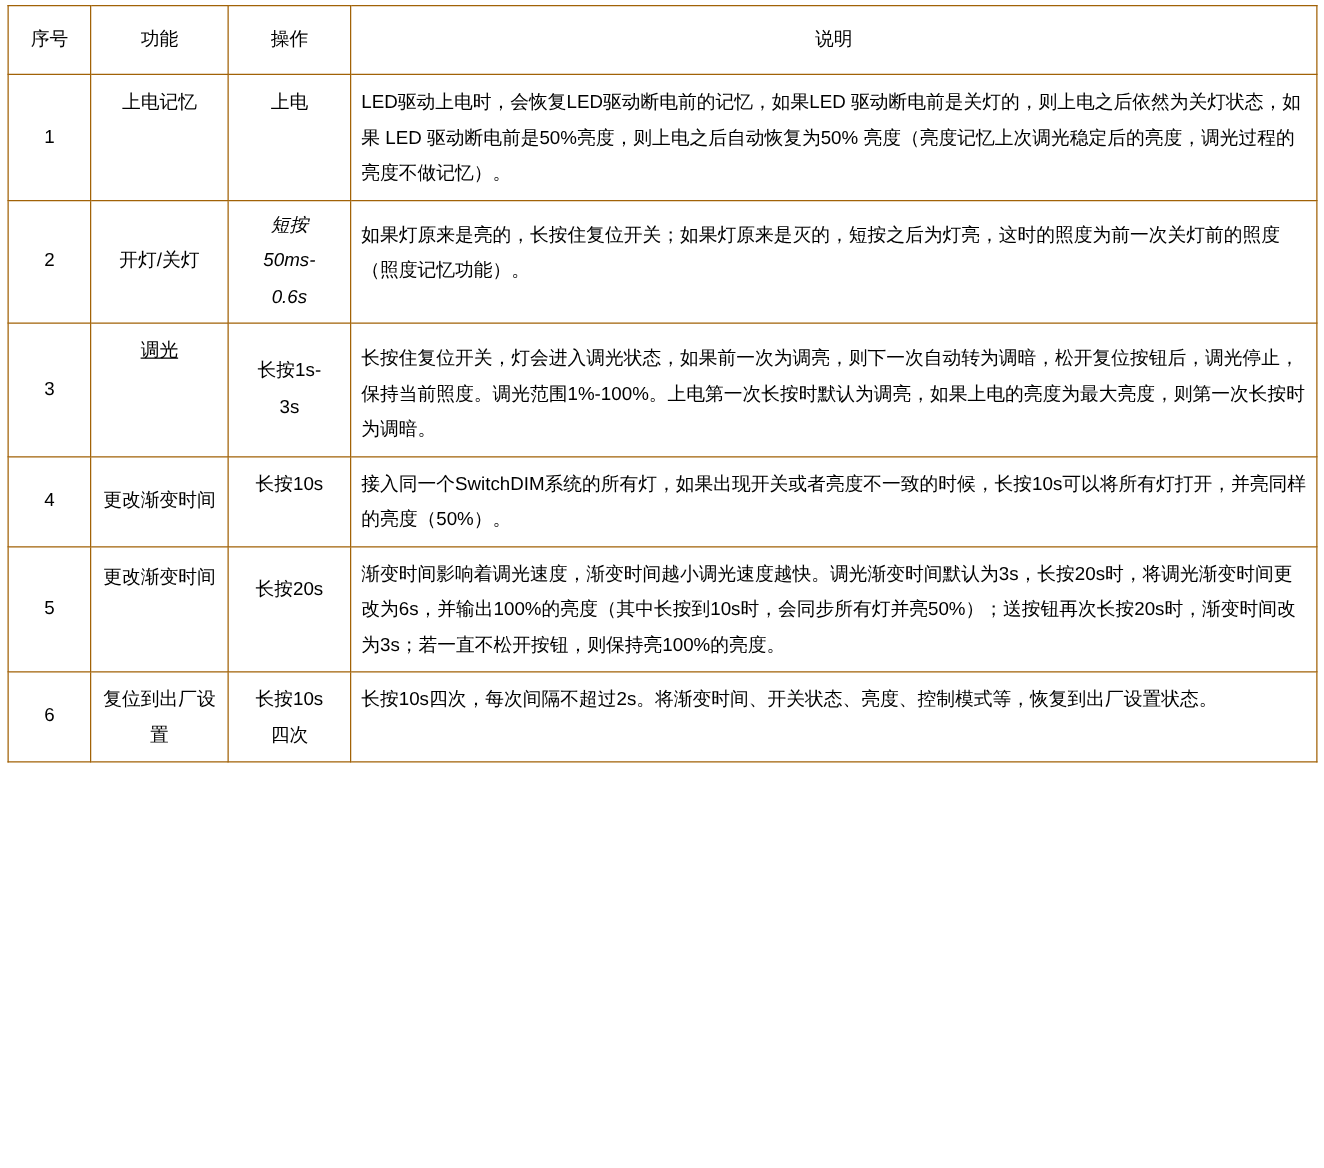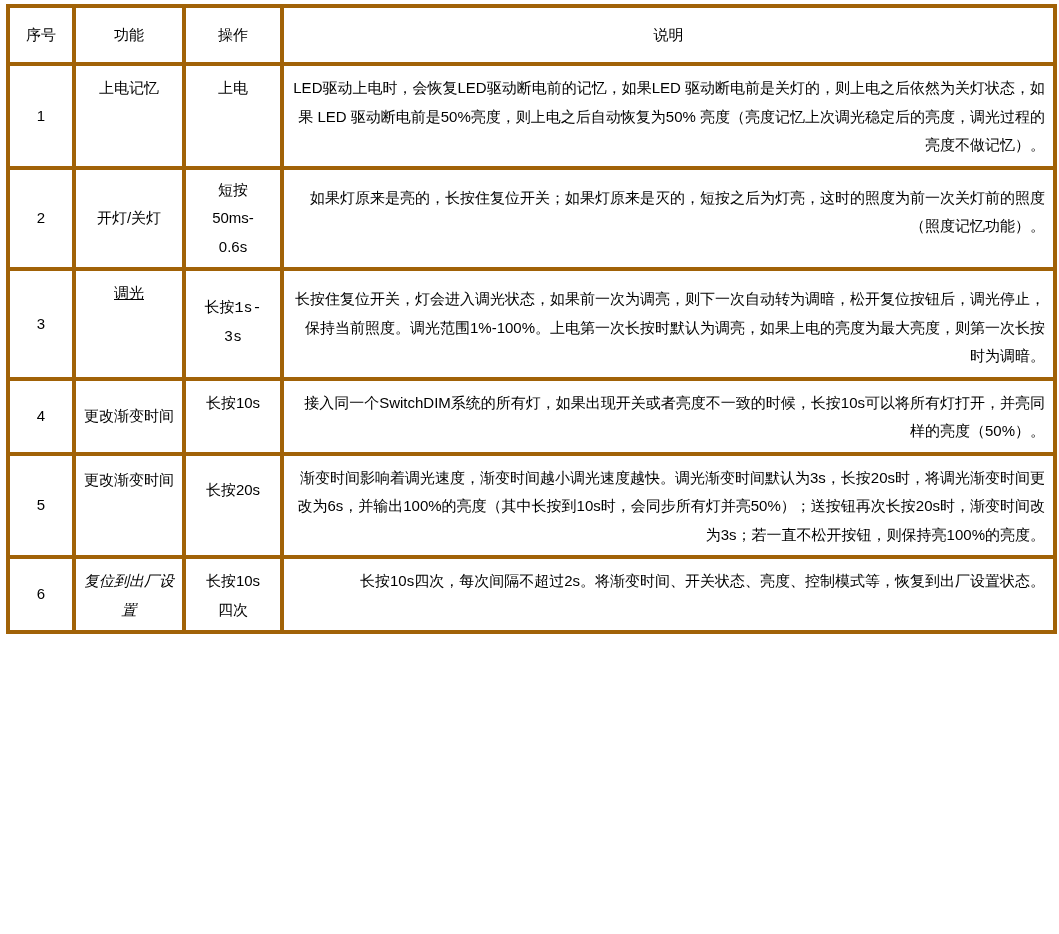--- a/index.html
+++ b/index.html
@@ -17,21 +17,21 @@
     padding: 4px 6px 0 6px;
     box-sizing: border-box;
   }
   table.spec-table {
     border-collapse: collapse;
     width: 1047px;
     table-layout: fixed;
   }
   table.spec-table td,
   table.spec-table th {
-    border: 4px solid #a16207;
+    border: 1px solid #a16207;
     vertical-align: middle;
     padding: 6px 8px;
     font-size: 15px;
     line-height: 1.9;
     font-weight: normal;
   }
   
   col.c-no    { width: 66px; }
   col.c-func  { width: 110px; }
   col.c-oper  { width: 98px; }
@@ -42,41 +42,41 @@
     height: 42px;
     padding-top: 2px;
     padding-bottom: 2px;
   }
   td.col-no,
   td.col-func,
   td.col-oper {
     text-align: center;
   }
   td.col-desc {
-    text-align: right;
+    text-align: left;
     padding-left: 12px;
     padding-right: 10px;
   }
   td.col-no {
     vertical-align: top;
     padding-top: 8px;
   }
   
   tr[data-row="1"] td.col-func,
   tr[data-row="1"] td.col-oper { vertical-align: top; padding-top: 8px; }
 
   tr[data-row="2"] td.col-func { vertical-align: middle; }
-  tr[data-row="2"] td.col-oper { vertical-align: middle; }
+  tr[data-row="2"] td.col-oper { vertical-align: middle; font-style: italic; }
   tr[data-row="3"] td.col-func { vertical-align: top; padding-top: 8px; text-decoration: underline; }
-  tr[data-row="3"] td.col-oper { vertical-align: middle; font-family: Liberation Mono, monospace; }
+  tr[data-row="3"] td.col-oper { vertical-align: middle; }
   tr[data-row="4"] td.col-func { vertical-align: middle; }
   tr[data-row="4"] td.col-oper { vertical-align: top; padding-top: 8px; }
   tr[data-row="5"] td.col-func { vertical-align: top; padding-top: 10px; }
   tr[data-row="5"] td.col-oper { vertical-align: top; padding-top: 20px; }
-  tr[data-row="6"] td.col-func { vertical-align: top; padding-top: 8px; font-style: italic; }
+  tr[data-row="6"] td.col-func { vertical-align: top; padding-top: 8px; }
   tr[data-row="6"] td.col-oper { vertical-align: top; padding-top: 8px; }
 
   tr[data-row="1"] td.col-desc,
   tr[data-row="2"] td.col-desc,
   tr[data-row="3"] td.col-desc,
   tr[data-row="4"] td.col-desc,
   tr[data-row="5"] td.col-desc,
   tr[data-row="6"] td.col-desc { vertical-align: top; padding-top: 8px; }
 
   tr[data-row="2"] td.col-desc { padding-top: 14px; }

